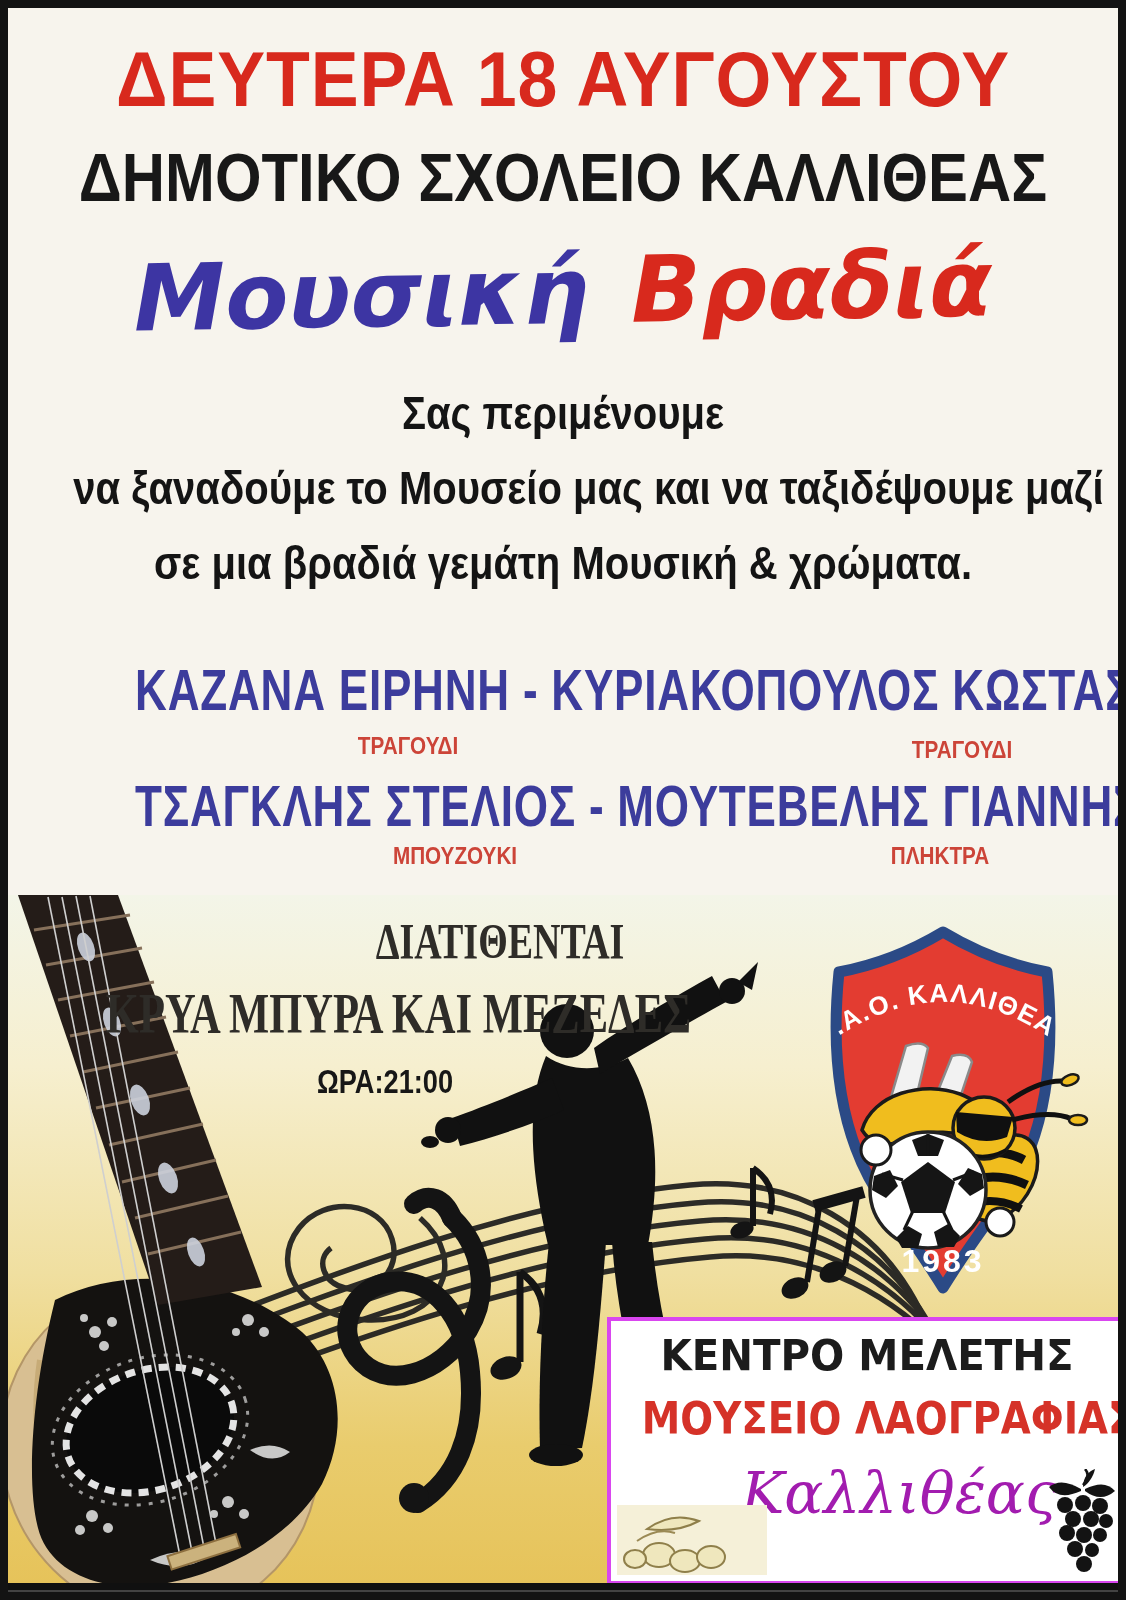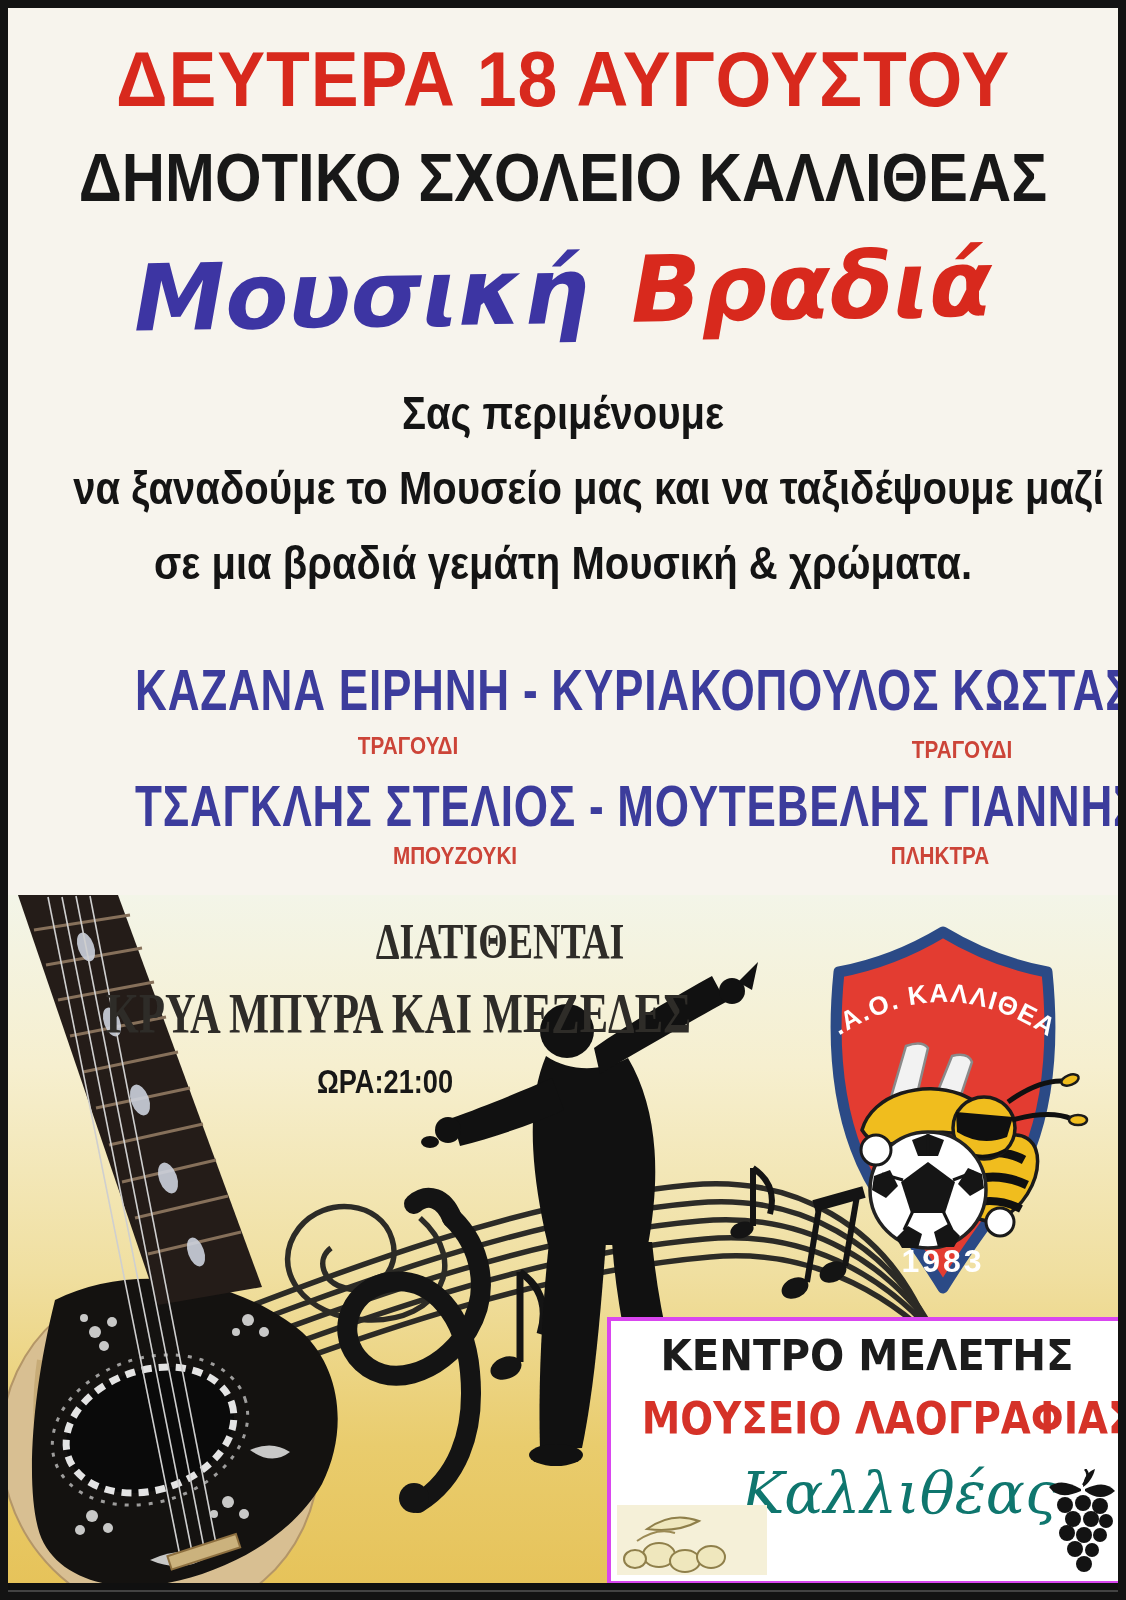--- a/index.html
+++ b/index.html
@@ -27,21 +27,21 @@
   .offer2{left:20px;width:715px;top:982px;font-size:56px;}
   .time-line{left:220px;width:330px;top:1062px;font-size:34px;font-weight:700;color:#171717;text-align:center;transform:scaleX(.8);transform-origin:center;}
   .scene{left:0;top:895px;width:1126px;height:688px;z-index:1;}
   .txt-layer{z-index:2;}
   .museum-box{
     left:607px;top:1317px;width:512px;height:260px;background:#ffffff;
     border:4px solid #d946ef;z-index:3;
   }
   .museum-box .l1{position:absolute;left:0;right:0;top:10px;text-align:center;font-size:42px;font-weight:700;color:#1c1c1c;font-family:"DejaVu Sans",sans-serif;transform:scaleX(.96);white-space:nowrap;}
   .museum-box .l2{position:absolute;left:0;right:0;top:72px;text-align:center;font-size:44px;font-weight:700;color:#d53228;font-family:"DejaVu Sans",sans-serif;transform:scaleX(.88);white-space:nowrap;}
-  .museum-box .l3{position:absolute;left:130px;top:138px;font-size:58px;font-style:italic;color:#0f766e;font-family:"DejaVu Serif",serif;white-space:nowrap;}
+  .museum-box .l3{position:absolute;left:130px;top:138px;font-size:58px;font-style:italic;color:#a21caf;font-family:"DejaVu Serif",serif;white-space:nowrap;}
   .olives{left:6px;top:178px;}
   .grapes{right:4px;top:148px;}
   .bottom-bar{left:0;top:1583px;width:1126px;height:17px;background:#101010;z-index:4;}
   .bottom-bar .stripe{position:absolute;left:0;right:0;top:7px;height:4px;background:#434343;}
   .frame{left:0;top:0;right:0;bottom:0;border:8px solid #131313;z-index:6;pointer-events:none;}
 </style>
 </head>
 <body>
 
 <div class="poster">

